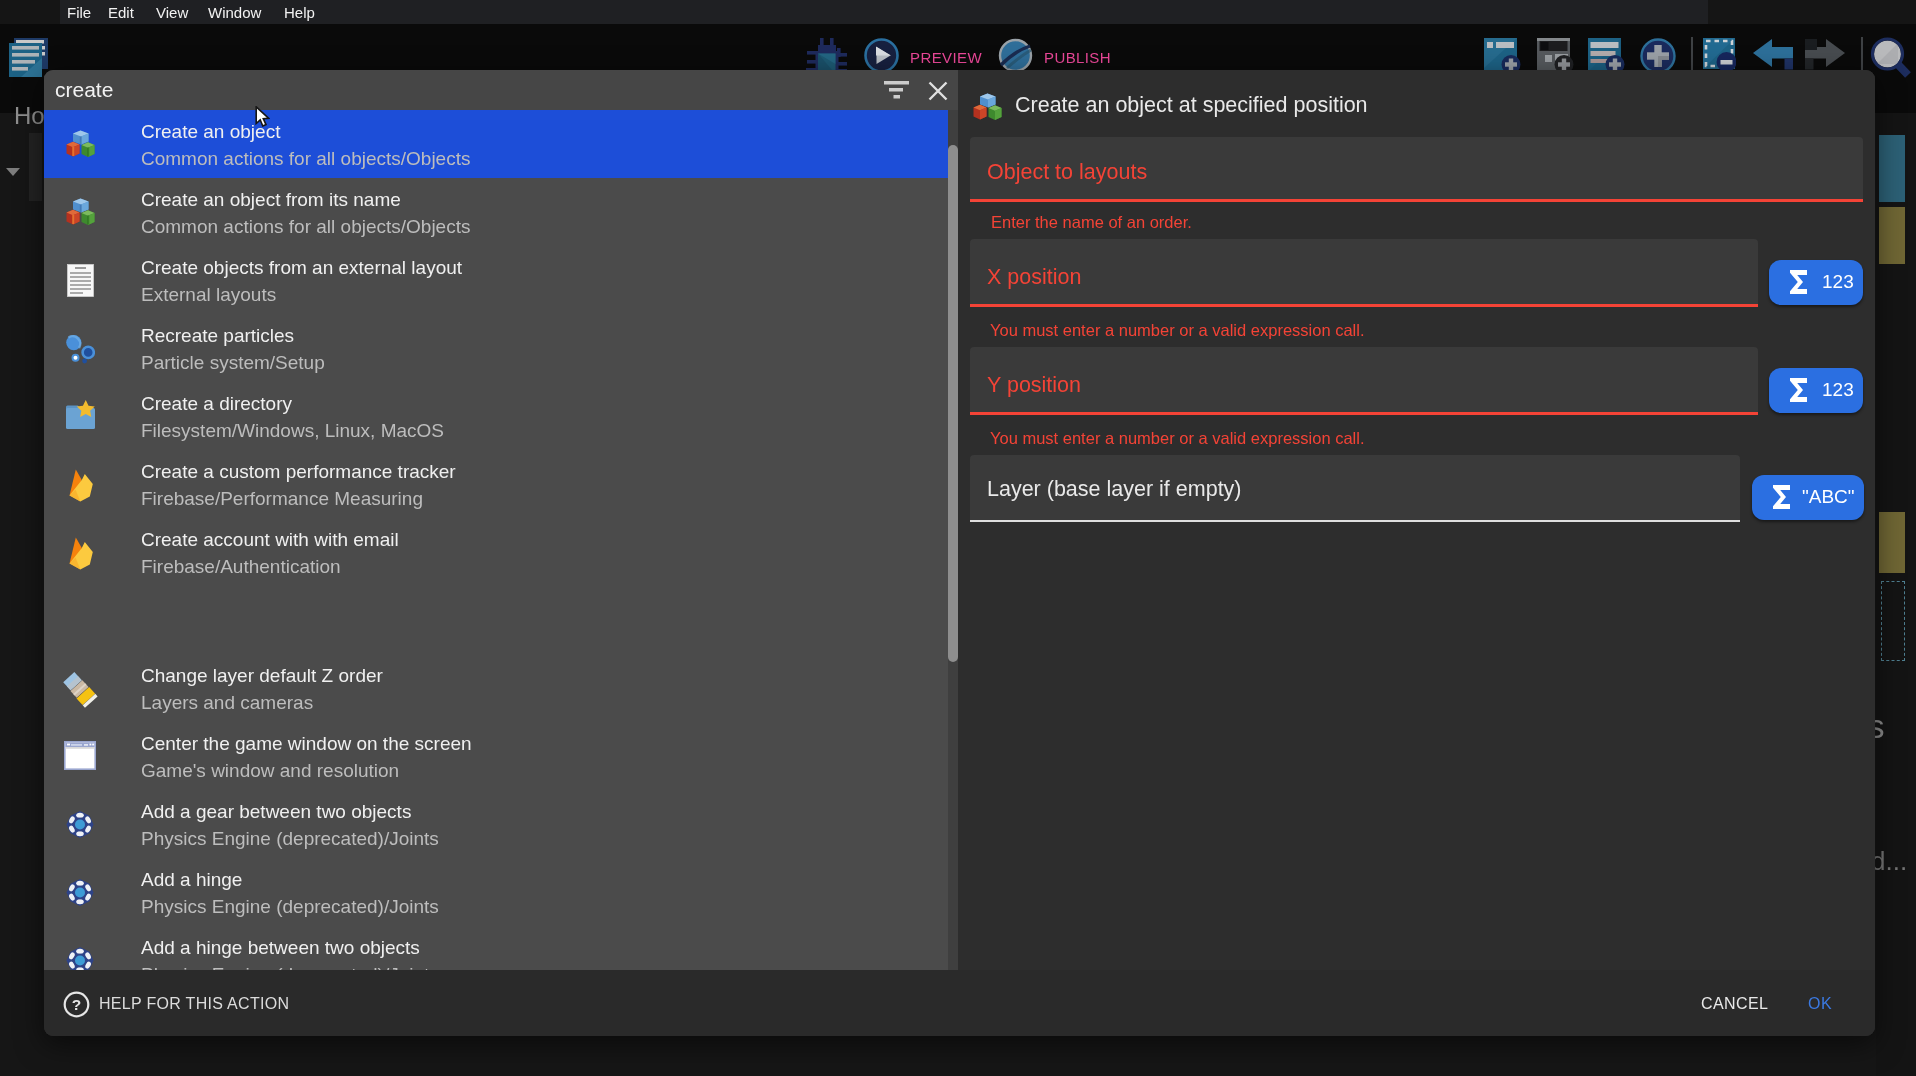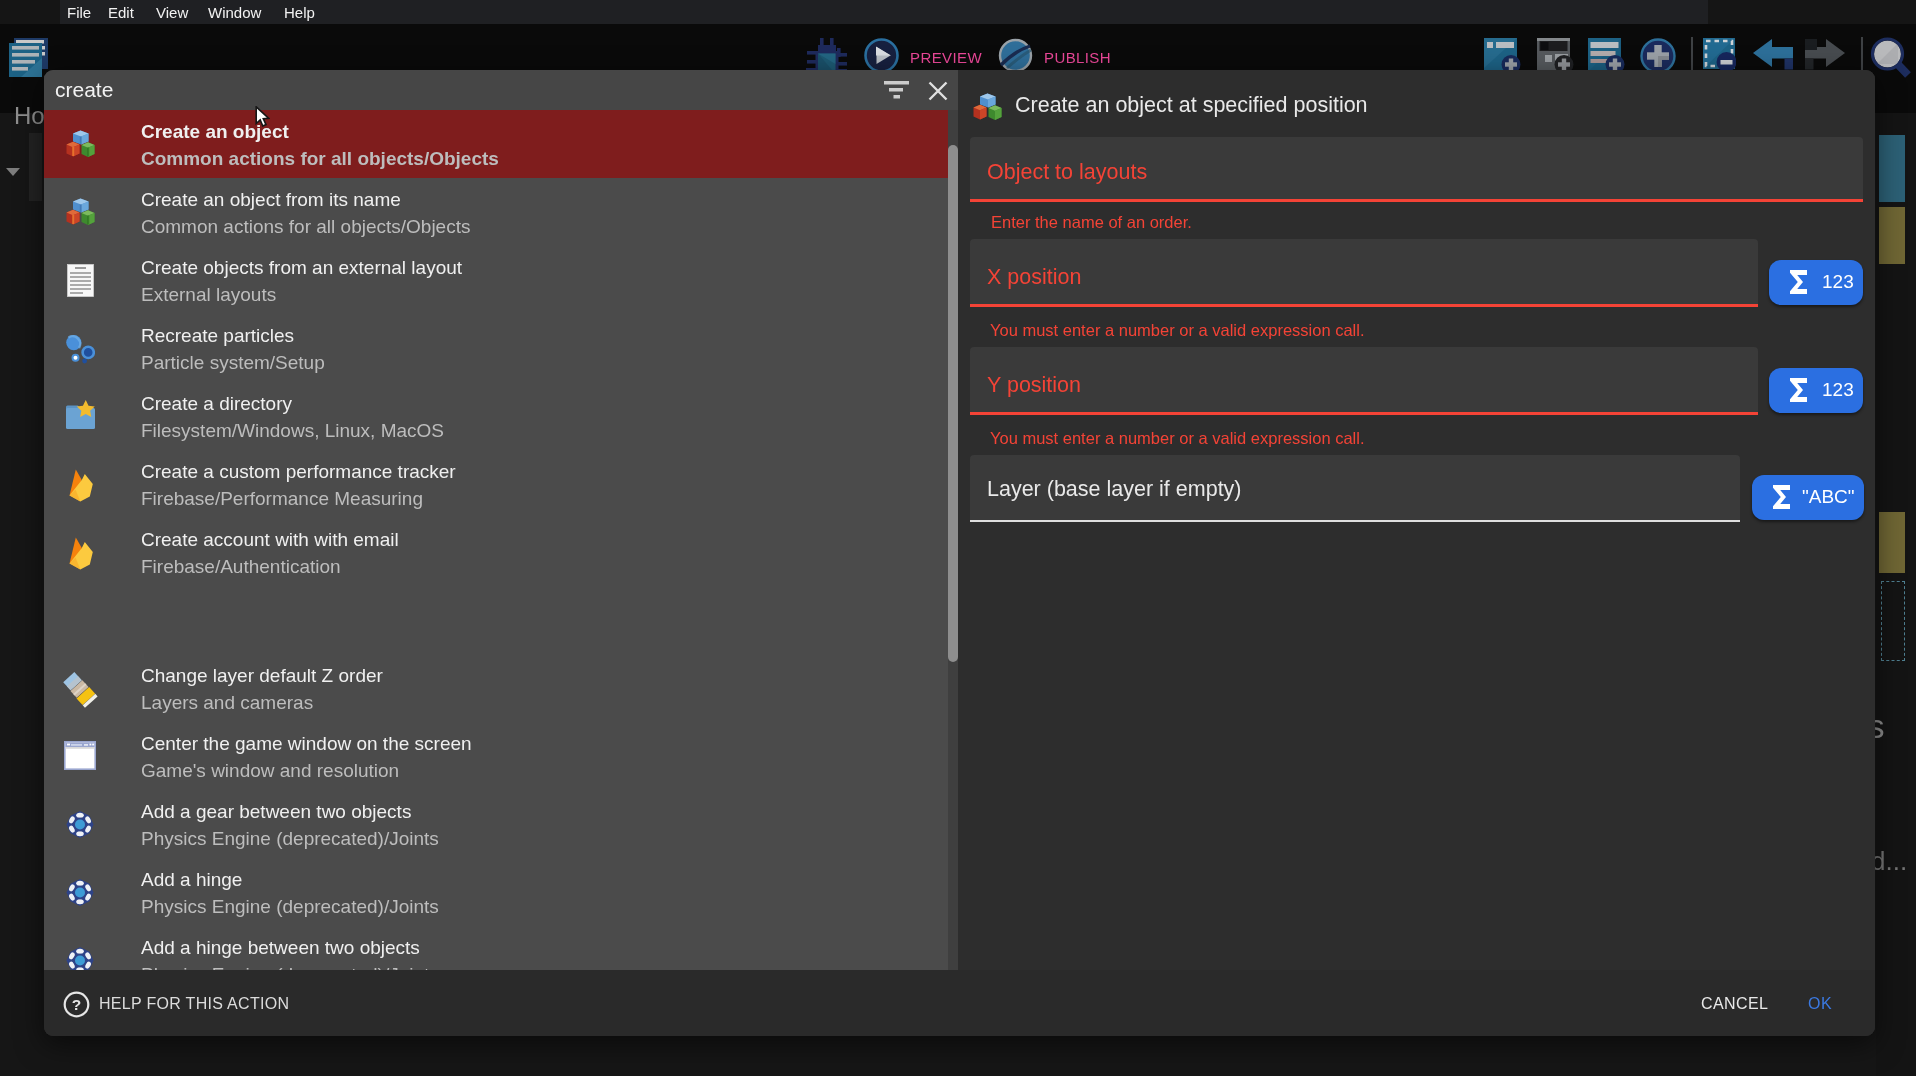--- a/index.html
+++ b/index.html
@@ -12,21 +12,21 @@
   #toolbar { position:absolute; left:0; top:24px; width:1916px; height:89px; background:#0a0a0a; }
   .tbtxt { position:absolute; font-size:15px; color:#ec4899; letter-spacing:0.4px; top:49px; }
   #editorbg { position:absolute; left:0; top:113px; width:1916px; height:963px; background:#161616; }
   
   #dialog { position:absolute; left:44px; top:70px; width:1831px; height:966px;
     border-radius:9px; overflow:hidden; background:#2d2d2d; box-shadow:0 8px 28px rgba(0,0,0,0.55); }
   #lefthead { position:absolute; left:0; top:0; width:914px; height:40px; background:#464646; }
   #lefthead .q { position:absolute; left:11px; top:8px; font-size:21px; color:#f2f2f2; }
   #list { position:absolute; left:0; top:40px; width:914px; height:860px; background:#4b4b4b; overflow:hidden; }
   .row { position:absolute; left:0; width:914px; height:68px; }
-  .row.sel { background:#7f1d1d;font-weight:bold; }
+  .row.sel { background:#1d4ed8; }
   .row .t { position:absolute; left:97px; top:11px; font-size:19px; color:#f0f0f0; line-height:21px; }
   .row .s { position:absolute; left:97px; top:38px; font-size:19px; color:#bdbdbd; line-height:21px; }
   .row svg, .row .ic { position:absolute; left:22px; top:20px; }
   #sbtrack { position:absolute; left:904px; top:40px; width:10px; height:860px; background:#3f3f3f; }
   #sbthumb { position:absolute; left:904px; top:75px; width:10px; height:517px; background:#8e8e8e; border-radius:5px; }
   #rpanel { position:absolute; left:914px; top:0; width:917px; height:900px; background:#2d2d2d; }
   .fbox { position:absolute; background:#3a3a3a; border-radius:4px 4px 0 0; }
   .flabel { position:absolute; font-size:21.5px; color:#f44336; }
   .fwhite { color:#e9e9e9; }
   .redline { position:absolute; height:3px; background:#f44336; }

